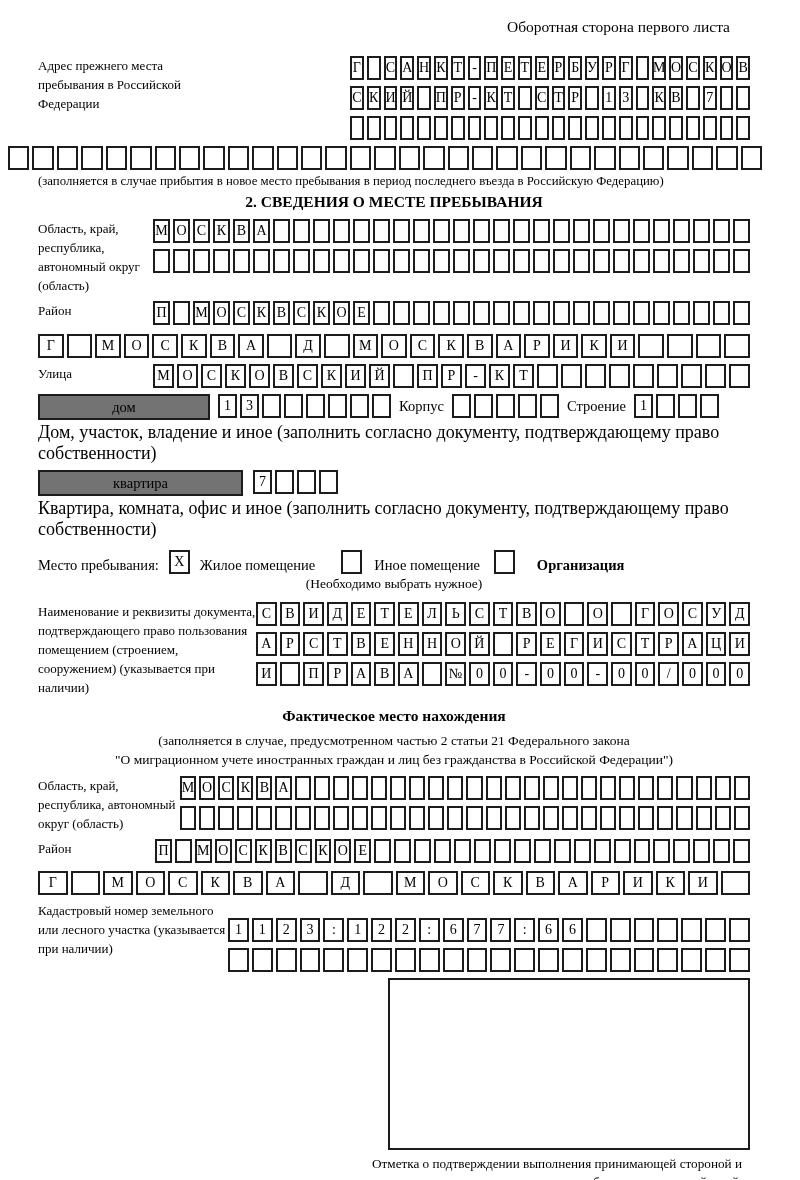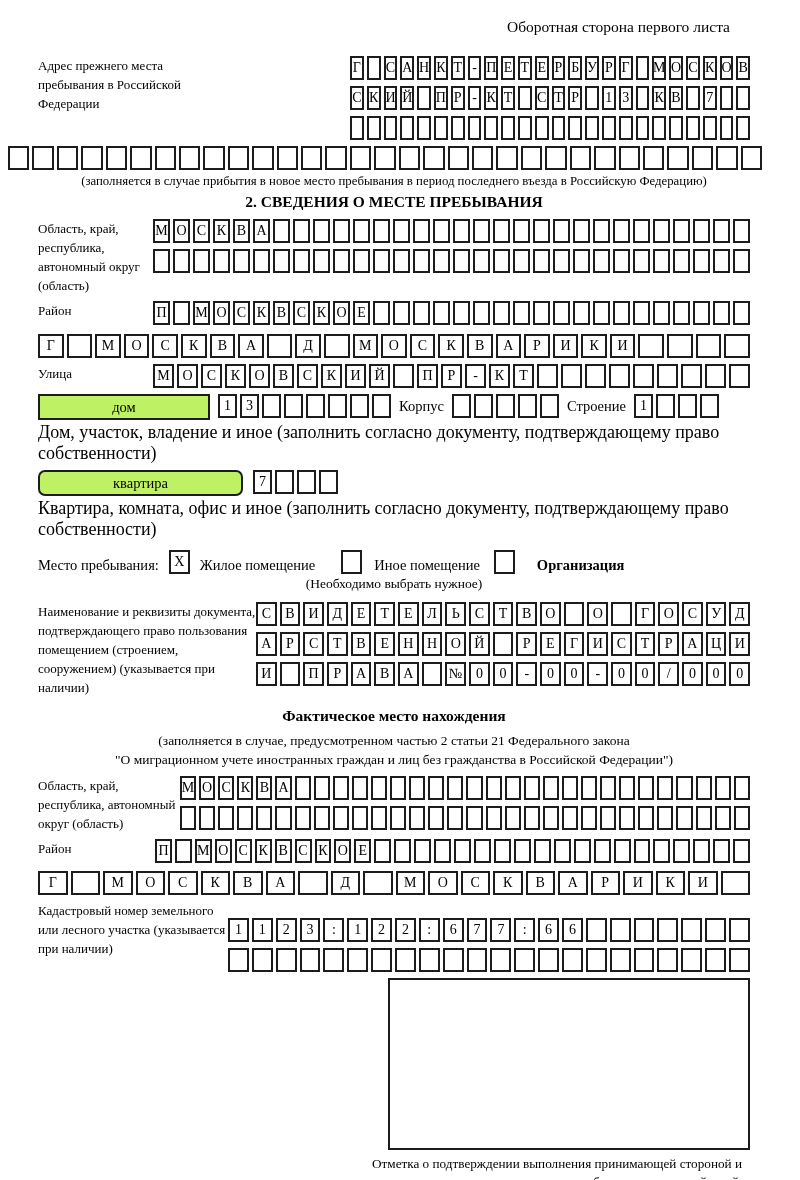--- a/index.html
+++ b/index.html
@@ -15,26 +15,26 @@
   .rows-stack{flex:1;display:flex;flex-direction:column;gap:6px;min-width:0;}
   .cells{display:flex;gap:3px;flex:1;min-width:0;}
   .cell{
     flex:1;height:24px;border:2px solid #1c1c1c;box-sizing:border-box;background:#fff;
     display:flex;align-items:center;justify-content:center;
     font-size:14px;line-height:1;overflow:hidden;
   }
   .fixedcells{flex:none;}
   .fixedcells .cell{flex:none;width:19px;}
   .fullrow{margin-left:-30px;width:754px;flex:none;margin-bottom:4px;}
-  .cap{font-size:12.8px;text-align:center;margin-bottom:4px;}
+  .cap{font-size:12.8px;text-align:left;margin-bottom:4px;}
   .cap-left{font-size:18px;text-align:left;margin:0 0 6px 0;}
   .h-center{text-align:center;font-weight:bold;font-size:15.5px;margin:4px 0 8px 0;}
   .note-center{font-size:13.5px;text-align:center;margin-bottom:3px;}
   .widebox{
-    border:2px solid #1c1c1c;height:26px;box-sizing:border-box;background:#bef264;
+    border:2px solid #1c1c1c;height:26px;box-sizing:border-box;background:#737373;
     display:flex;align-items:center;justify-content:center;font-size:14.5px;flex:none;
   }
   .inline-lbl{font-size:14.5px;line-height:24px;flex:none;padding:0 8px;}
   .chk{
     flex:none;width:21px;height:24px;border:2px solid #1c1c1c;box-sizing:border-box;
     display:flex;align-items:center;justify-content:center;font-size:14px;background:#fff;
   }
   .mesto-row{display:flex;align-items:flex-end;margin:10px 0 2px 0;font-size:14.5px;}
   .doc-row{margin-top:10px;}
   .stamp-box{
@@ -369,21 +369,21 @@
     <div class="cells fixedcells">
         <div class="cell">1</div>
         <div class="cell"></div>
         <div class="cell"></div>
         <div class="cell"></div>
       </div>
   </div>
   <div class="cap-left">Дом, участок, владение и иное (заполнить согласно документу, подтверждающему право собственности)</div>
 
   <div class="row mb2">
-    <div class="widebox" style="width:205px;margin-right:10px;border-radius:7px;">
+    <div class="widebox" style="width:205px;margin-right:10px;">
       <span>квартира</span>
     </div>
     <div class="cells fixedcells">
         <div class="cell">7</div>
         <div class="cell"></div>
         <div class="cell"></div>
         <div class="cell"></div>
       </div>
   </div>
   <div class="cap-left">Квартира, комната, офис и иное (заполнить согласно документу, подтверждающему право собственности)</div>

